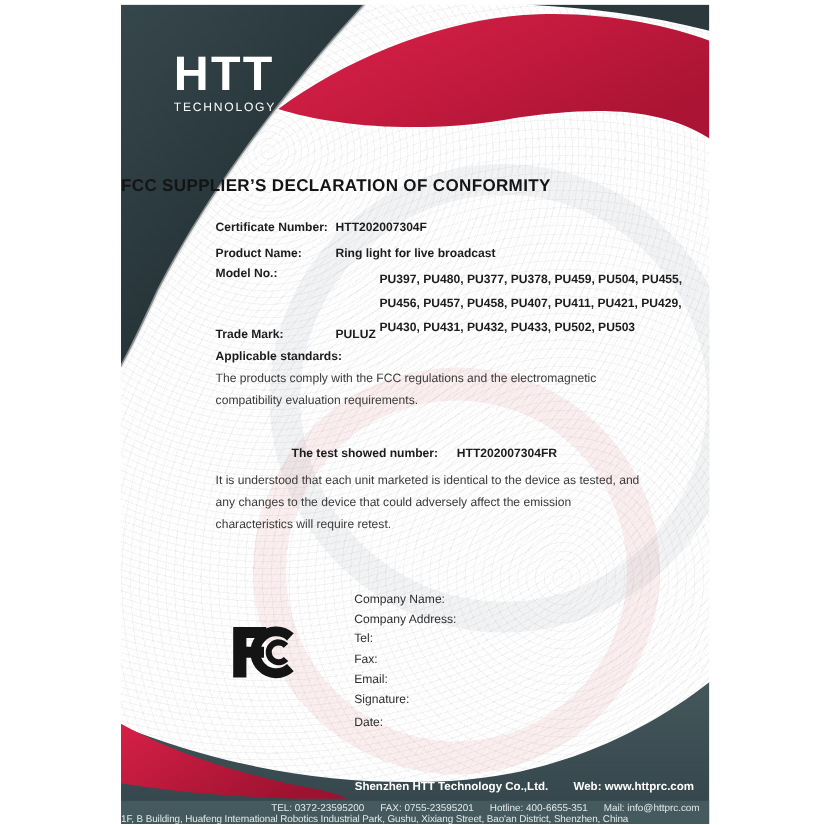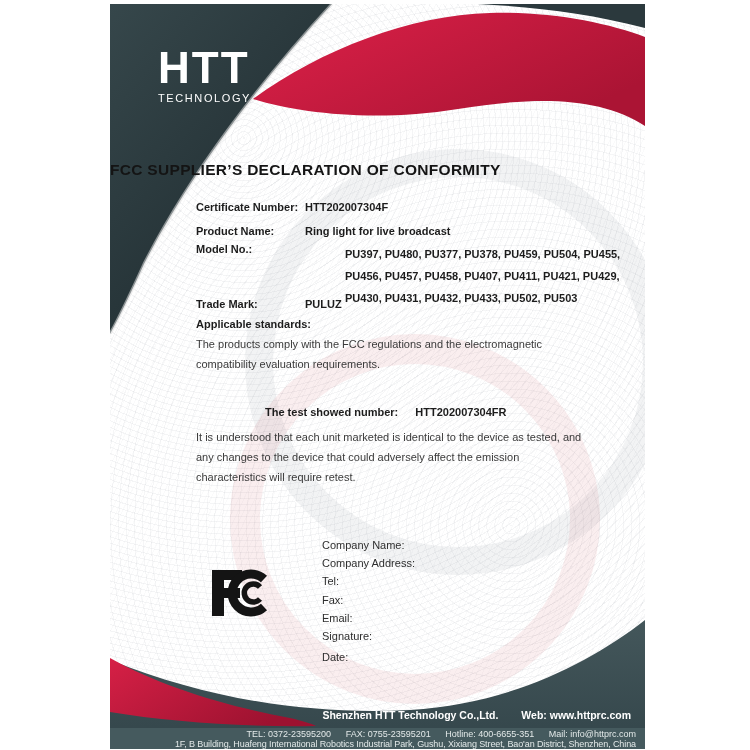--- a/index.html
+++ b/index.html
@@ -42,21 +42,21 @@
   .fcc-logo{position:absolute;left:100px;top:562px;}
   .form-fields{position:absolute;left:212px;top:532px;font-size:11px;color:#2e2e2e;line-height:18.2px;}
   .form-fields .ff-date{margin-top:3px;}
 
   .footer-company{position:absolute;left:0;right:14px;top:705px;text-align:right;
                   color:#ffffff;font-size:10.5px;font-weight:bold;}
   .footer-company .web{margin-left:20px;text-align:right;}
   .footer-contact{position:absolute;left:0;right:9px;top:725px;text-align:right;
                   color:#e3e9e9;font-size:9px;}
   .footer-contact span{margin-left:12px;}
-  .footer-address{position:absolute;left:0;right:9px;top:734.5px;text-align:right;
+  .footer-address{position:absolute;left:0;right:9px;top:734.5px;text-align:left;
                   color:#e3e9e9;font-size:9px;letter-spacing:-.1px;}
 </style>
 </head>
 <body>
 
 <div class="cert">
 
   <div class="texture"></div>
   <div class="wm wm-gray"></div>
   <div class="wm wm-pink"></div>

